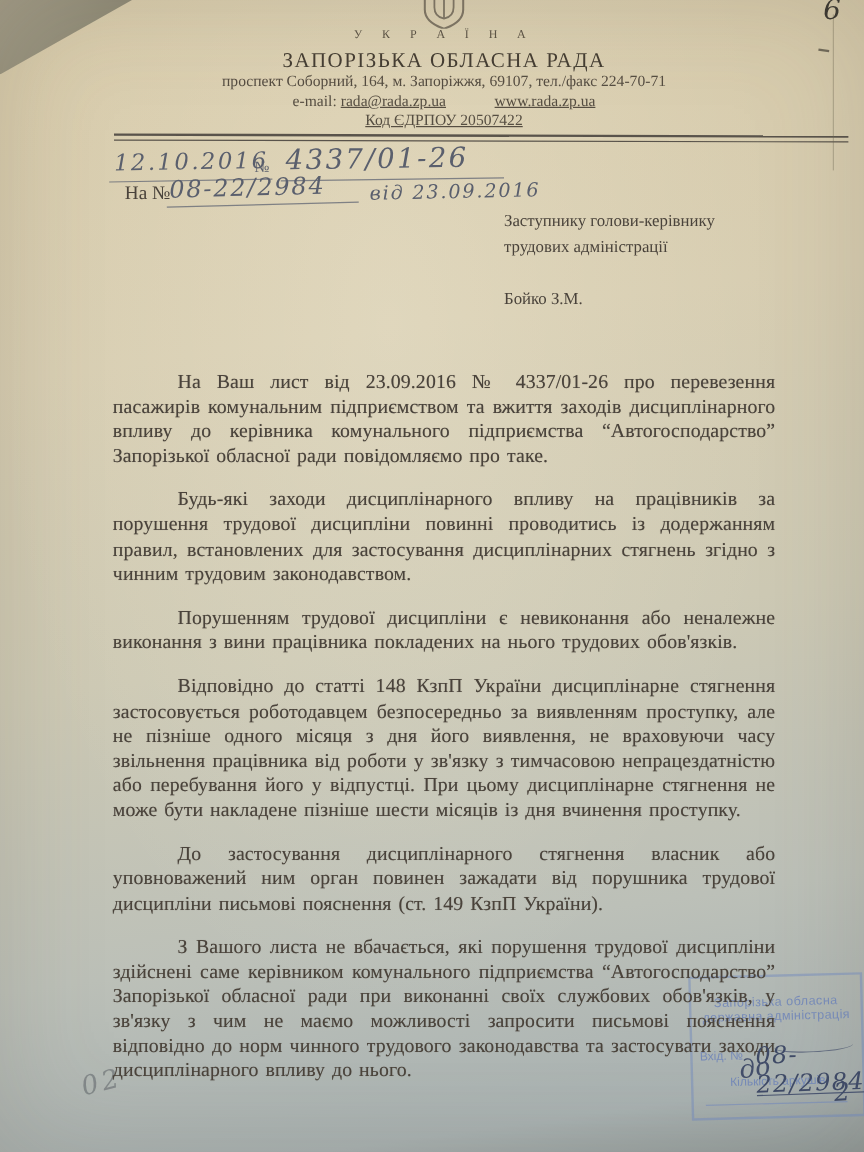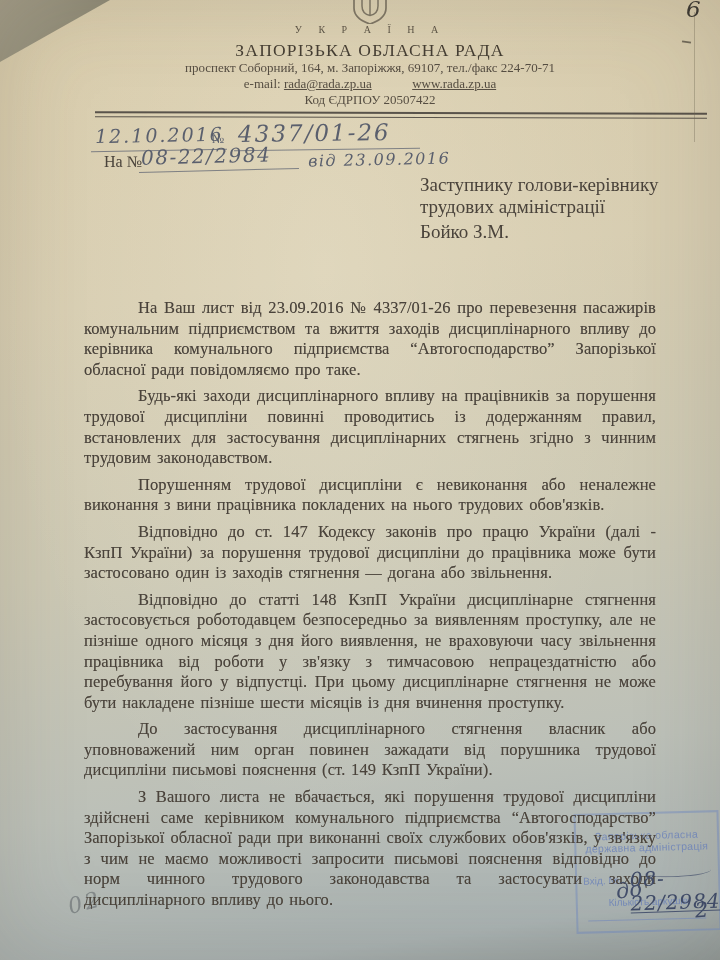--- a/index.html
+++ b/index.html
@@ -21,45 +21,45 @@
   }
   
   .hdr{position:absolute;left:100px;top:0;width:540px;text-align:center;color:#564e42;}
   .emblem{position:absolute;left:50%;margin-left:-20px;top:-1px;opacity:.85;}
   .country{position:absolute;top:24px;width:100%;font-size:10px;letter-spacing:7px;color:#5d5547;}
   .org{position:absolute;top:40px;width:100%;font-size:17.5px;font-weight:normal;letter-spacing:1.2px;color:#453e33;}
   .addr{position:absolute;top:60px;width:100%;font-size:13px;color:#564e42;}
   .contacts{position:absolute;top:76px;width:100%;font-size:13px;color:#564e42;}
   .contacts .u{text-decoration:underline;}
   .contacts .gap{display:inline-block;width:34px;}
-  .code{position:absolute;top:92px;width:100%;font-size:13px;color:#564e42;}
+  .code{position:absolute;top:92px;width:100%;font-size:13px;color:#564e42;text-decoration:underline;}
   .rule{
     position:absolute;left:95px;top:112px;width:612px;height:3px;
     border-top:2.5px solid #59534b;border-bottom:1.5px solid #59534b;
     transform:rotate(0.15deg);
   }
   
   .hand{font-family:"DejaVu Serif",serif;font-style:italic;color:#5a5f6d;}
   .out-date{position:absolute;left:95px;top:124px;font-size:19px;letter-spacing:2px;transform:rotate(-1deg);}
   .out-nosign{position:absolute;left:212px;top:131px;font-size:13px;color:#5a5f6d;font-family:"Liberation Serif",serif;}
   .out-number{position:absolute;left:238px;top:120px;font-size:23px;letter-spacing:2px;transform:rotate(-0.8deg);}
   .uline{position:absolute;height:0;border-bottom:1.6px solid rgba(95,100,115,0.75);}
   .ul-a{left:91px;top:150px;width:136px;transform:rotate(-1deg);}
   .ul-b{left:234px;top:149px;width:186px;transform:rotate(-0.8deg);}
   .reply-label{position:absolute;left:104px;top:153px;font-size:16px;color:#4a433b;}
   .reply-number{position:absolute;left:141px;top:144px;font-size:20px;letter-spacing:1.5px;transform:rotate(-1.5deg);}
   .ul-c{left:139px;top:170px;width:160px;transform:rotate(-1.5deg);}
   .reply-suffix{position:absolute;left:308px;top:150px;font-size:16px;letter-spacing:1.5px;transform:rotate(-1.2deg);}
   
-  .addressee{position:absolute;left:420px;top:174px;width:265px;font-size:19px;line-height:21.5px;color:#4a433b;}
-  .addressee .name{margin-top:4px;}
+  .addressee{position:absolute;left:420px;top:174px;width:265px;font-size:14px;line-height:21.5px;color:#4a433b;}
+  .addressee .name{margin-top:22px;}
   
   .body-text{position:absolute;left:78px;top:292px;width:584px;z-index:2;}
   .body-text p{
-    margin:6px;font-size:16.5px;line-height:20.6px;color:#4a433b;
+    margin:16px;font-size:16.5px;line-height:20.6px;color:#4a433b;
     text-align:justify;text-indent:54px;word-spacing:1.5px;letter-spacing:.1px;
     text-shadow:0 0 .6px rgba(74,67,59,.45);
   }
   .body-text p.spread{text-align-last:justify;}
   
   .stamp{
     position:absolute;left:575px;top:812px;width:141px;height:116px;z-index:1;
     border:2px solid rgba(105,130,190,0.42);transform:rotate(-1.5deg);
     font-family:"Liberation Sans",sans-serif;color:rgba(100,124,185,0.75);
     text-align:center;
@@ -122,21 +122,20 @@
   <div class="addressee">
     <div>Заступнику голови-керівнику</div>
     <div>трудових адміністрації</div>
     <div class="name">Бойко З.М.</div>
   </div>
 
   <div class="body-text">
     <p>На Ваш лист від 23.09.2016 № 4337/01-26 про перевезення пасажирів комунальним підприємством та вжиття заходів дисциплінарного впливу до керівника комунального підприємства “Автогосподарство” Запорізької обласної ради повідомляємо про таке.</p>
     <p>Будь-які заходи дисциплінарного впливу на працівників за порушення трудової дисципліни повинні проводитись із додержанням правил, встановлених для застосування дисциплінарних стягнень згідно з чинним трудовим законодавством.</p>
     <p>Порушенням трудової дисципліни є невиконання або неналежне виконання з вини працівника покладених на нього трудових обов'язків.</p>
-    <p>Відповідно до ст. 147 Кодексу законів про працю України (далі - КзпП України) за порушення трудової дисципліни до працівника може бути застосовано один із заходів стягнення — догана або звільнення.</p>
     <p>Відповідно до статті 148 КзпП України дисциплінарне стягнення застосовується роботодавцем безпосередньо за виявленням проступку, але не пізніше одного місяця з дня його виявлення, не враховуючи часу звільнення працівника від роботи у зв'язку з тимчасовою непрацездатністю або перебування його у відпустці. При цьому дисциплінарне стягнення не може бути накладене пізніше шести місяців із дня вчинення проступку.</p>
     <p>До застосування дисциплінарного стягнення власник або уповноважений ним орган повинен зажадати від порушника трудової дисципліни письмові пояснення (ст. 149 КзпП України).</p>
     <p>З Вашого листа не вбачається, які порушення трудової дисципліни здійснені саме керівником комунального підприємства “Автогосподарство” Запорізької обласної ради при виконанні своїх службових обов'язків, у зв'язку з чим не маємо можливості запросити письмові пояснення відповідно до норм чинного трудового законодавства та застосувати заходи дисциплінарного впливу до нього.</p>
   </div>
 
   <div class="stamp">
     <div class="l1">Запорізька обласна</div>
     <div class="l2">державна адміністрація</div>
     <div class="inlbl">Вхід. №</div>
     <div class="sheets">Кількість аркушів</div>

